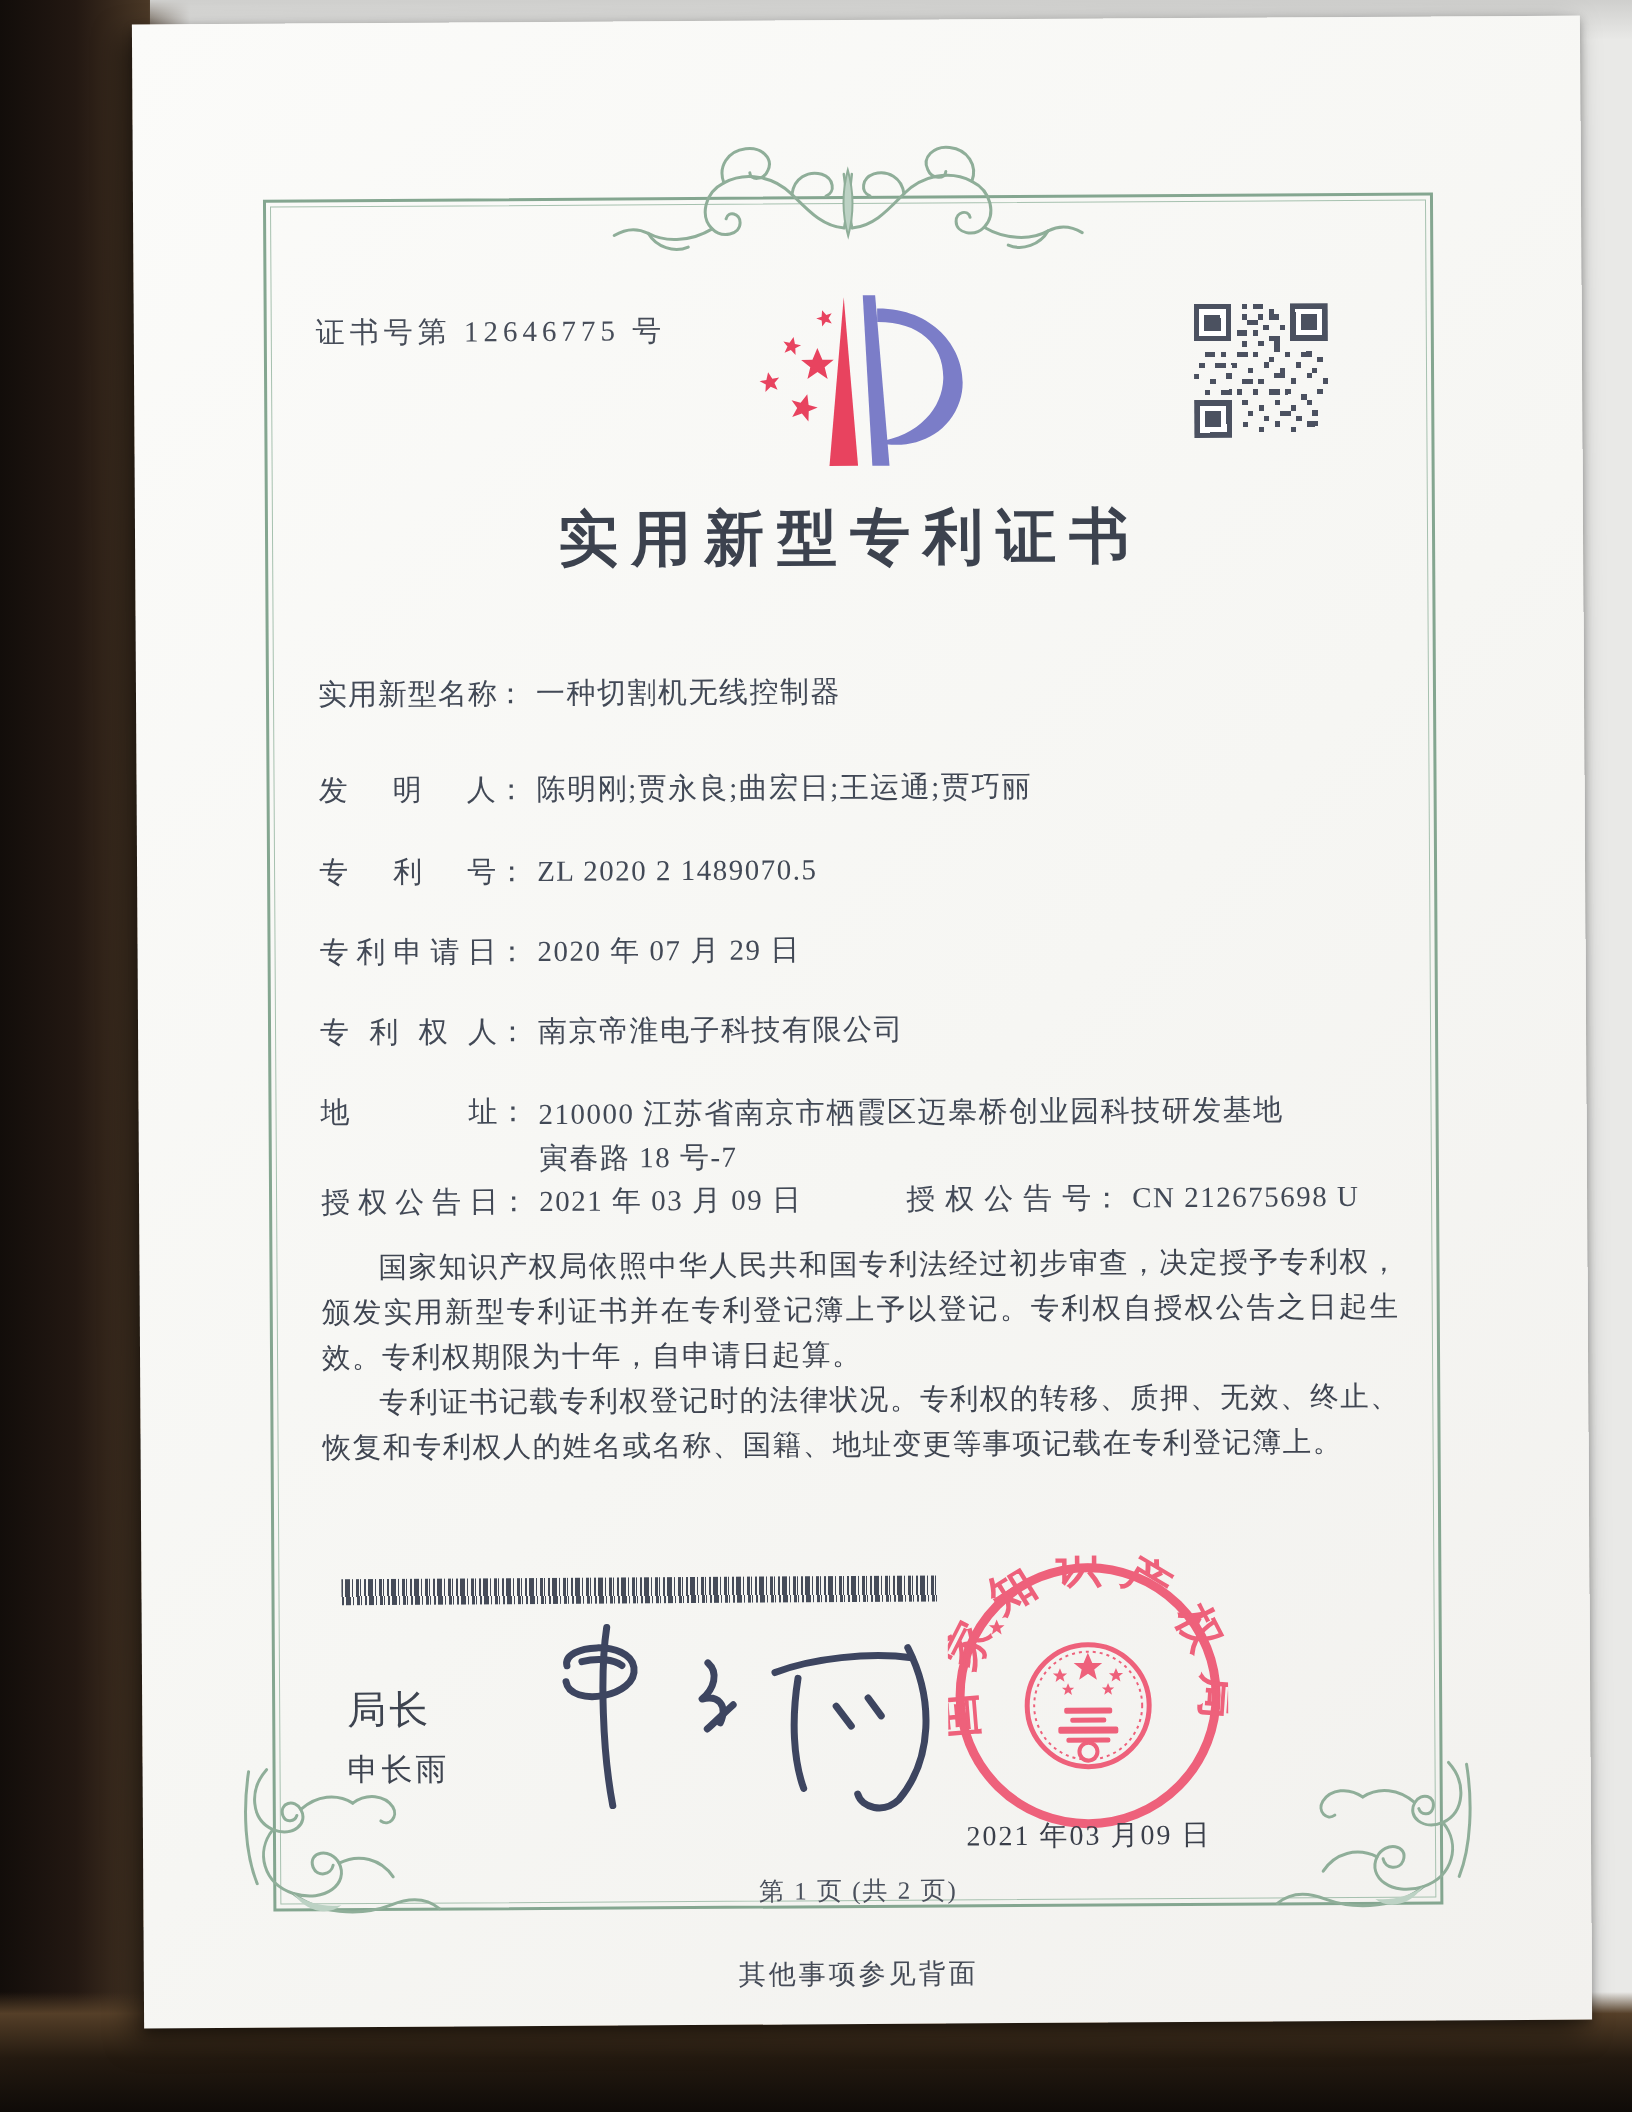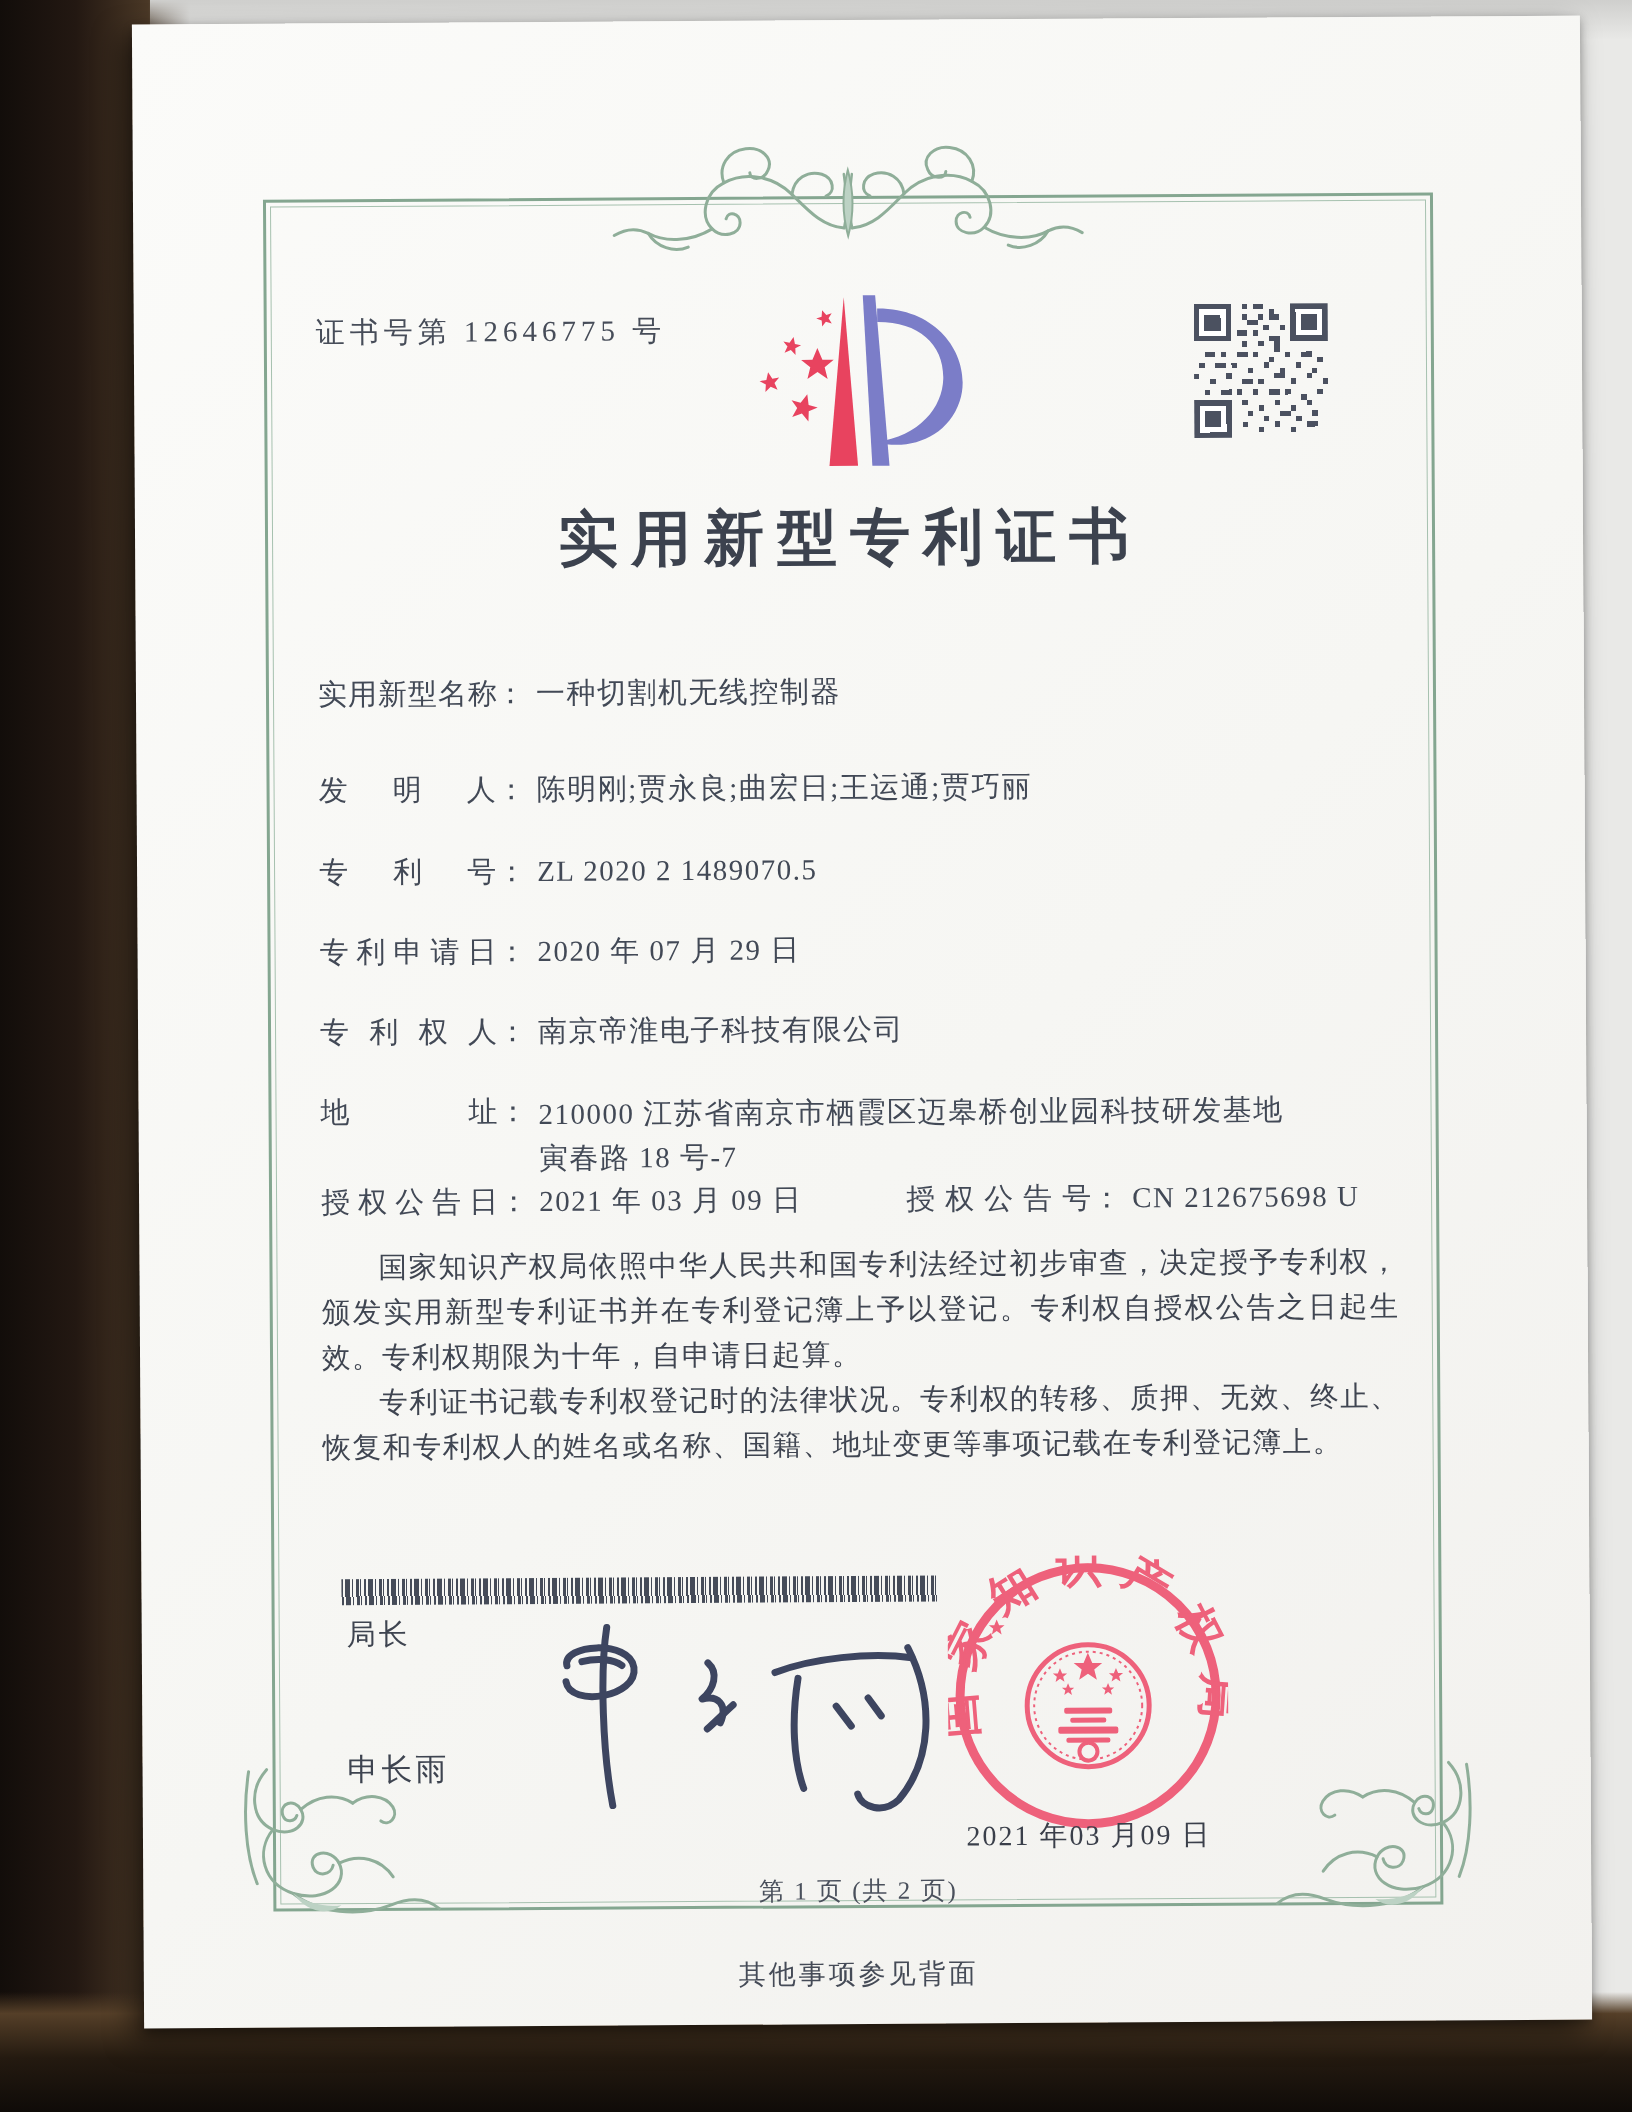--- a/index.html
+++ b/index.html
@@ -70,21 +70,21 @@
   .paras p{margin:0;text-indent:2em;}
   .barcode{
     position:absolute;left:200px;top:1556px;width:597px;height:26px;
     background:repeating-linear-gradient(90deg,
       #454b58 0 2px,transparent 2px 4px,
       #454b58 4px 9px,transparent 9px 11px,
       #454b58 11px 12px,transparent 12px 15px,
       #454b58 15px 18px,transparent 18px 19px,
       #454b58 19px 20px,transparent 20px 23px);
   }
-  .signer-title{position:absolute;left:205px;top:1592px;font-size:29px;color:#3e4450;letter-spacing:3px;}
+  .signer-title{position:absolute;left:205px;top:1660px;font-size:39px;color:#3e4450;letter-spacing:3px;}
   .signer-name{position:absolute;left:205px;top:1726px;font-size:31px;color:#3e4450;letter-spacing:3px;font-family:Liberation Mono, monospace;}
   .signature{position:absolute;left:370px;top:1588px;width:500px;height:212px;}
   .seal{position:absolute;left:806px;top:1537px;width:280px;height:280px;opacity:.93;}
   .seal-date{
     position:absolute;left:790px;top:1798px;width:312px;text-align:center;
     font-size:28px;color:#3a3f4a;letter-spacing:2px;
   }
   .page-info{
     position:absolute;left:130px;top:1854px;width:1170px;text-align:center;
     font-size:25px;color:#4a505c;letter-spacing:2px;

